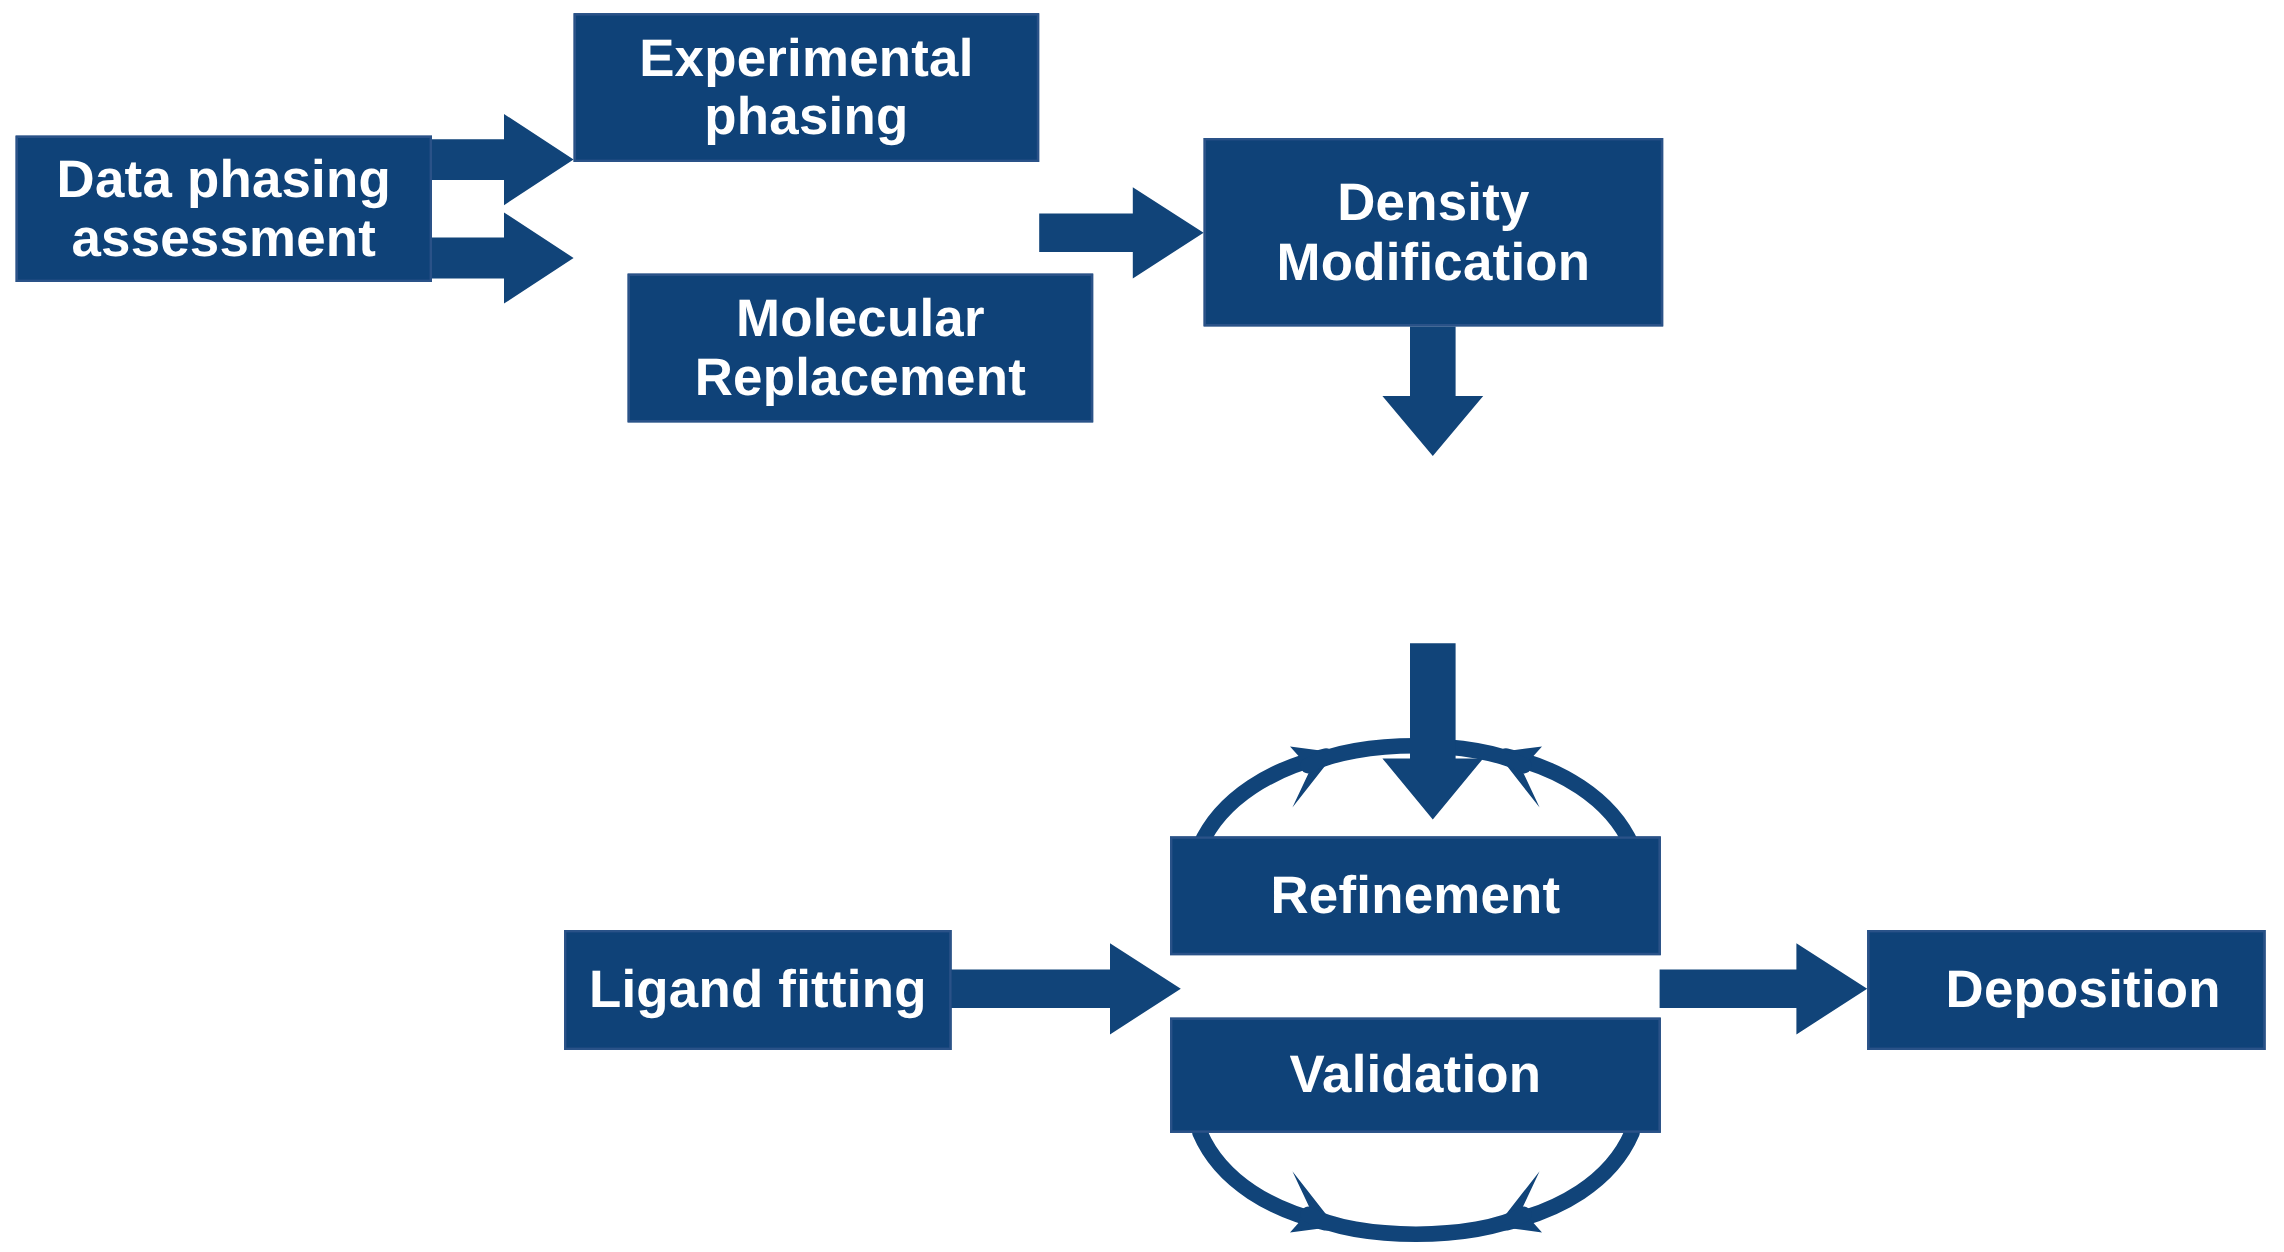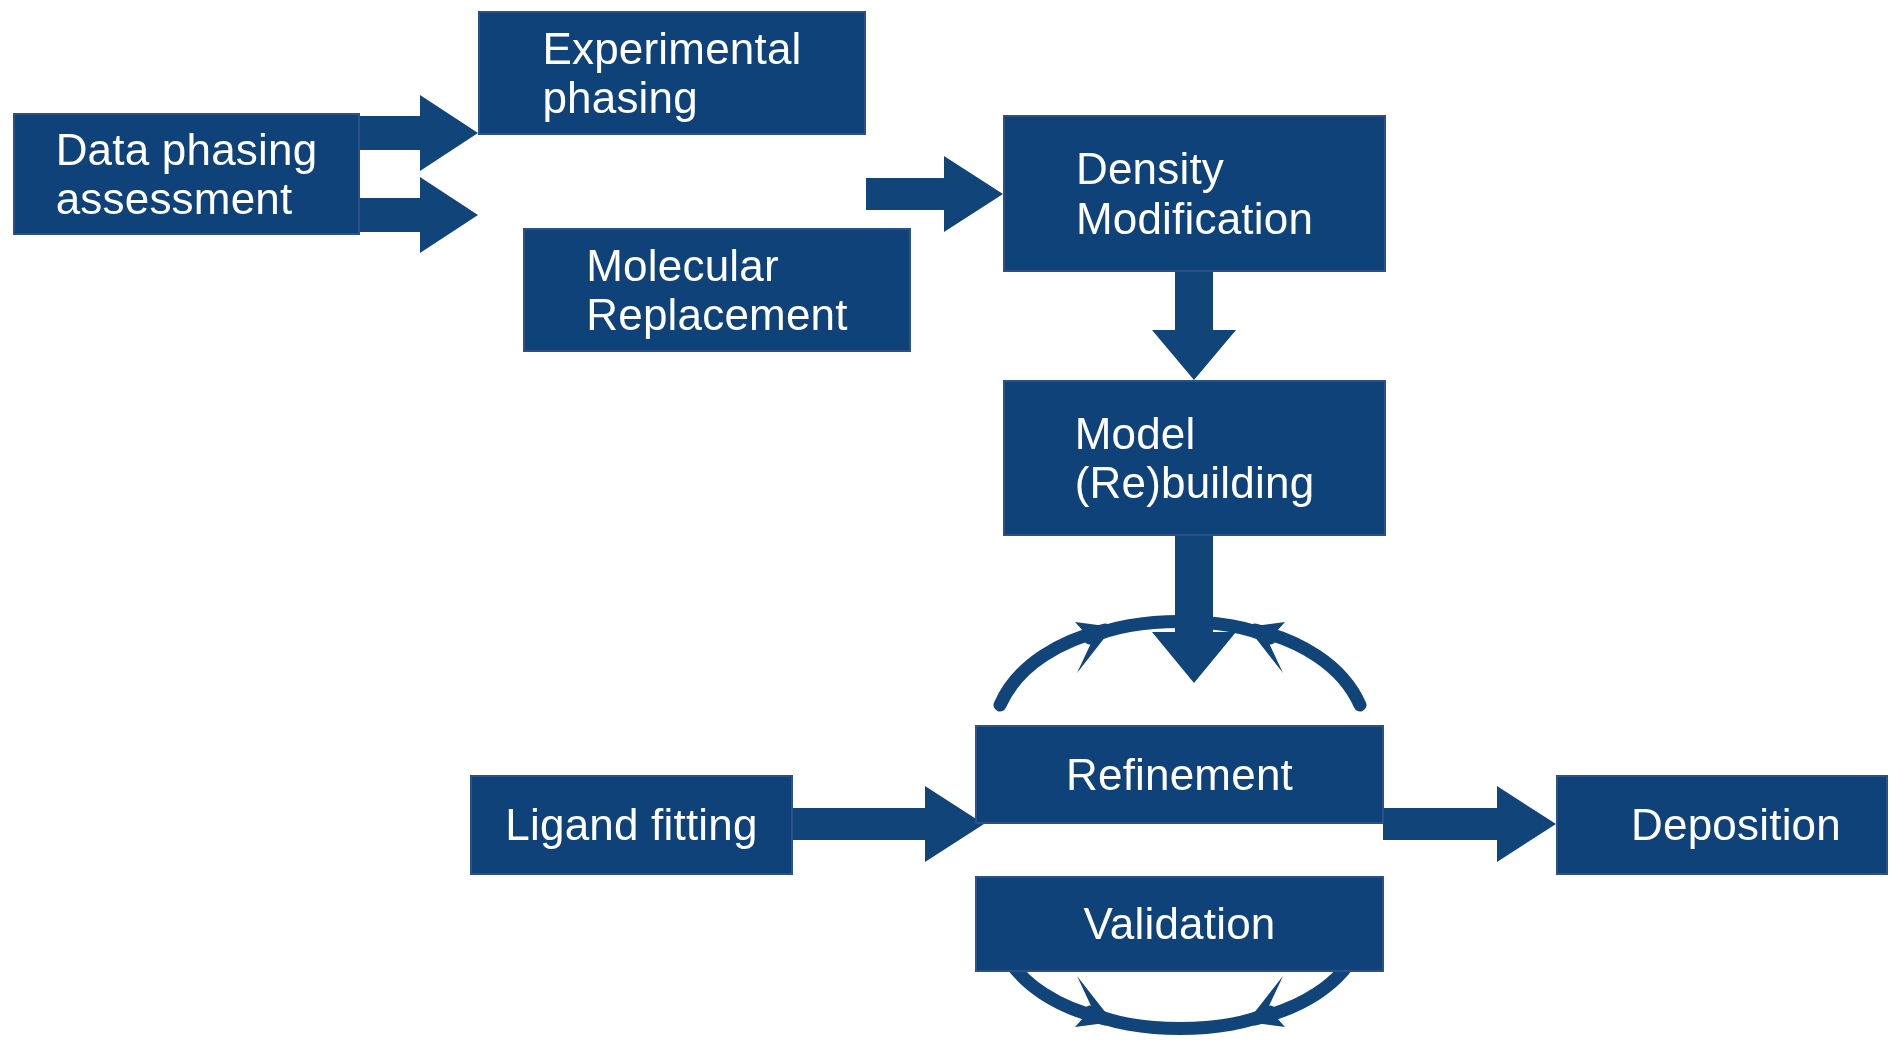--- a/index.html
+++ b/index.html
@@ -19,31 +19,30 @@
   }
   .node {
     position: absolute;
     box-sizing: border-box;
     background: #0f4278;
     border: 2px solid #2a5288;
     color: #ffffff;
     display: flex;
     align-items: center;
     justify-content: center;
-    text-align: left;
+    text-align: center;
     line-height: 1.12;
     font-size: 44px;
-    font-weight: 400;
+    font-weight: 700;
     letter-spacing: 0.2px;
     white-space: pre-line;
     z-index: 3;
   }
   .node.cycle-node {
     z-index: 4;
-    margin-top: 28px;
   }
   svg.edges {
     position: absolute;
     left: 0;
     top: 0;
     width: 1903px;
     height: 1043px;
     z-index: 2;
     overflow: visible;
   }
@@ -121,22 +120,20 @@
 
   <div class="node" style="left:478px; top:11px; width:388px; height:124px;">Experimental
 phasing</div>
 
   <div class="node" style="left:478px; top:228px; width:388px; height:124px;margin-left:45px;">Molecular
 Replacement</div>
 
   <div class="node" style="left:1003px; top:115px; width:383px; height:157px;">Density
 Modification</div>
 
-  <div class="node" style="left:1003px; top:380px; width:383px; height:156px;">Model
-(Re)building</div>
 
   <div class="node cycle-node" style="left:975px; top:697px; width:409px; height:99px;">Refinement</div>
 
   <div class="node cycle-node" style="left:975px; top:848px; width:409px; height:96px;">Validation</div>
 
   <div class="node" style="left:470px; top:775px; width:323px; height:100px;">Ligand fitting</div>
 
   <div class="node" style="left:1556px; top:775px; width:332px; height:100px;padding-left:28px;">Deposition</div>
 
 </div>

